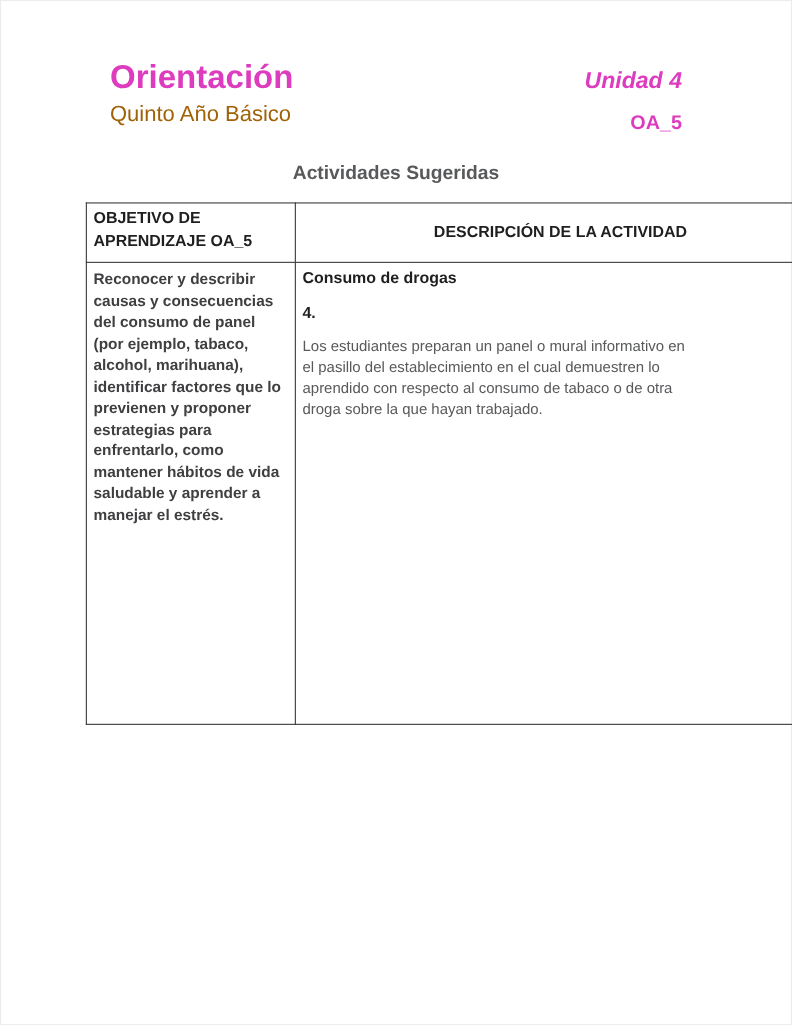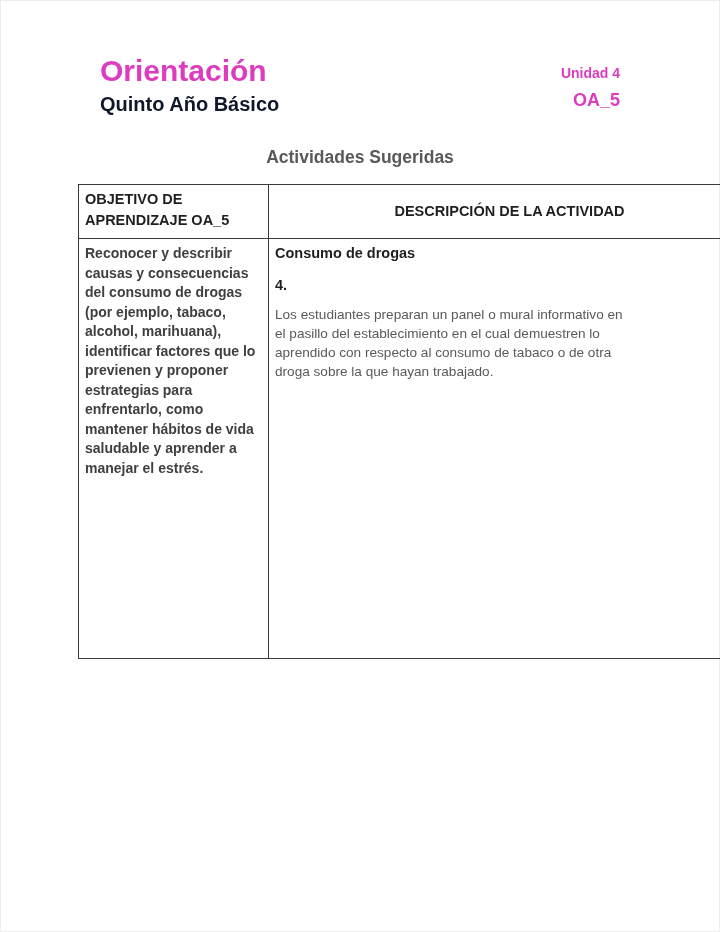--- a/index.html
+++ b/index.html
@@ -32,42 +32,43 @@
     align-items: flex-start;
   }
   .subject-title {
     color: var(--accent, #DD3CBE);
     font-size: 30px;
     font-weight: bold;
     line-height: 34px;
     letter-spacing: 0;
   }
   .grade-subtitle {
-    color: #0f172a;
+    color: #a16207;
     font-size: 20px;
-    font-weight: bold;
+    font-weight: normal;
     line-height: 24px;
     margin-top: 4px;
   }
   .header-right {
     text-align: right;
     margin-top: 9px;
   }
   .unit-label {
     color: var(--accent, #DD3CBE);
-    font-size: 14px;
-    font-weight: bold;
-    line-height: 21px;
+    font-size: 21px;
+    font-weight: bold;
+    line-height: 21px;
+    font-style: italic;
   }
   .oa-label {
     color: var(--accent, #DD3CBE);
     font-size: 18px;
     font-weight: bold;
     line-height: 21px;
-    margin-top: 6px;
+    margin-top: 17px;
   }
 
   
   .section-title {
     position: absolute;
     top: 147px;
     left: 0;
     right: 0;
     margin: 0;
     text-align: center;
@@ -168,21 +169,21 @@
       <tr>
         <th class="col-obj">OBJETIVO DE
 APRENDIZAJE OA_5</th>
         <th class="col-desc">DESCRIPCIÓN DE LA ACTIVIDAD</th>
       </tr>
     </thead>
     <tbody>
       <tr>
         <td class="cell-obj">Reconocer y describir
 causas y consecuencias
-del consumo de drogas
+del consumo de panel
 (por ejemplo, tabaco,
 alcohol, marihuana),
 identificar factores que lo
 previenen y proponer
 estrategias para
 enfrentarlo, como
 mantener hábitos de vida
 saludable y aprender a
 manejar el estrés.</td>
         <td class="cell-desc">

